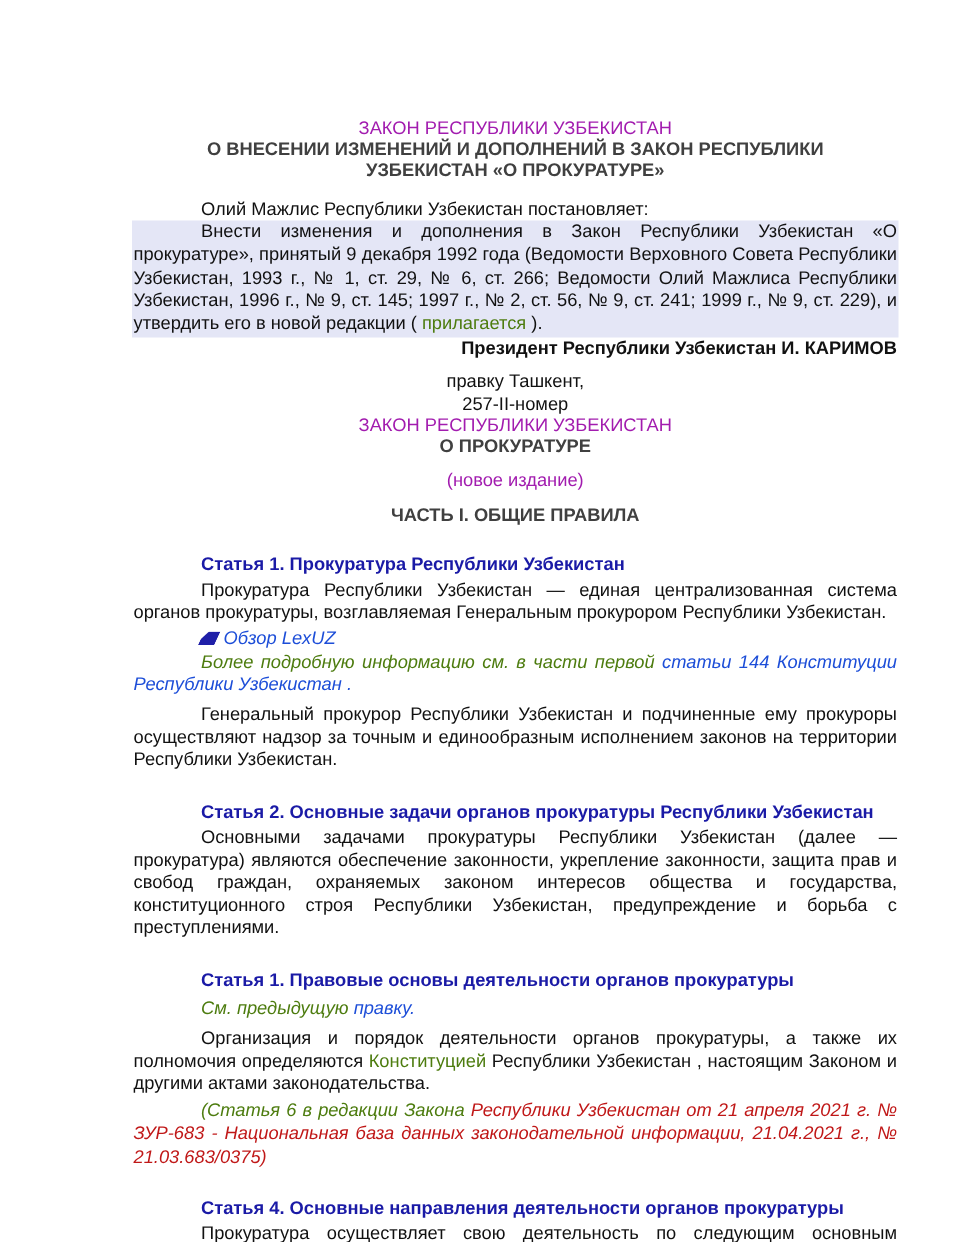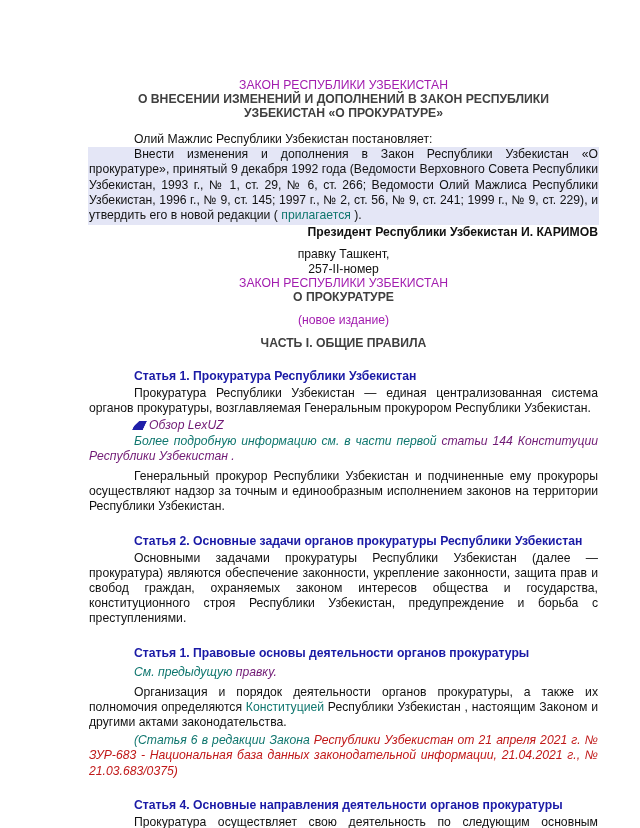--- a/index.html
+++ b/index.html
@@ -8,22 +8,22 @@
       font-family: "Liberation Sans", sans-serif;
       font-size: 12.2px; color: #111111;
     }
     .page { position: absolute; left: 89px; top: 78px; width: 509px; }
     .center { text-align: center; }
     .title-reg { color: #a21caf; font-weight: normal; line-height: 14px; }
     .title-bold { color: #404040; font-weight: bold; line-height: 14px; }
     .p { text-align: justify; text-indent: 45px; line-height: 15.2px; margin: 0; }
     .highlight { background: #e4e6f6; margin-left: -1px; margin-right: -1px; padding: 0 1px 2px 1px; }
     .right-bold { text-align: right; font-weight: bold; line-height: 15px; }
-    .link-teal { color: #0f766e; }
-    .link-magenta { color: #701a75; font-style: italic; }
+    .link-teal { color: #4d7c0f; }
+    .link-magenta { color: #1d4ed8; font-style: italic; }
     .red { color: #c01818; }
     .article { color: #1a1aa6; font-weight: bold; text-indent: 45px; line-height: 17px; margin: 18px 0 1px 0; }
     .note { font-style: italic; text-indent: 45px; line-height: 15.2px; margin: 0; }
     .icon-review {
       display: inline-block; width: 11px; height: 9px; background: #1f1fa8;
       transform: skewX(-25deg); margin-right: 4px; vertical-align: -1px;
       clip-path: polygon(30% 0, 100% 0, 100% 100%, 0 100%, 0 60%);
     }
     .block-center { text-align: center; line-height: 14.5px; }
   </style>

